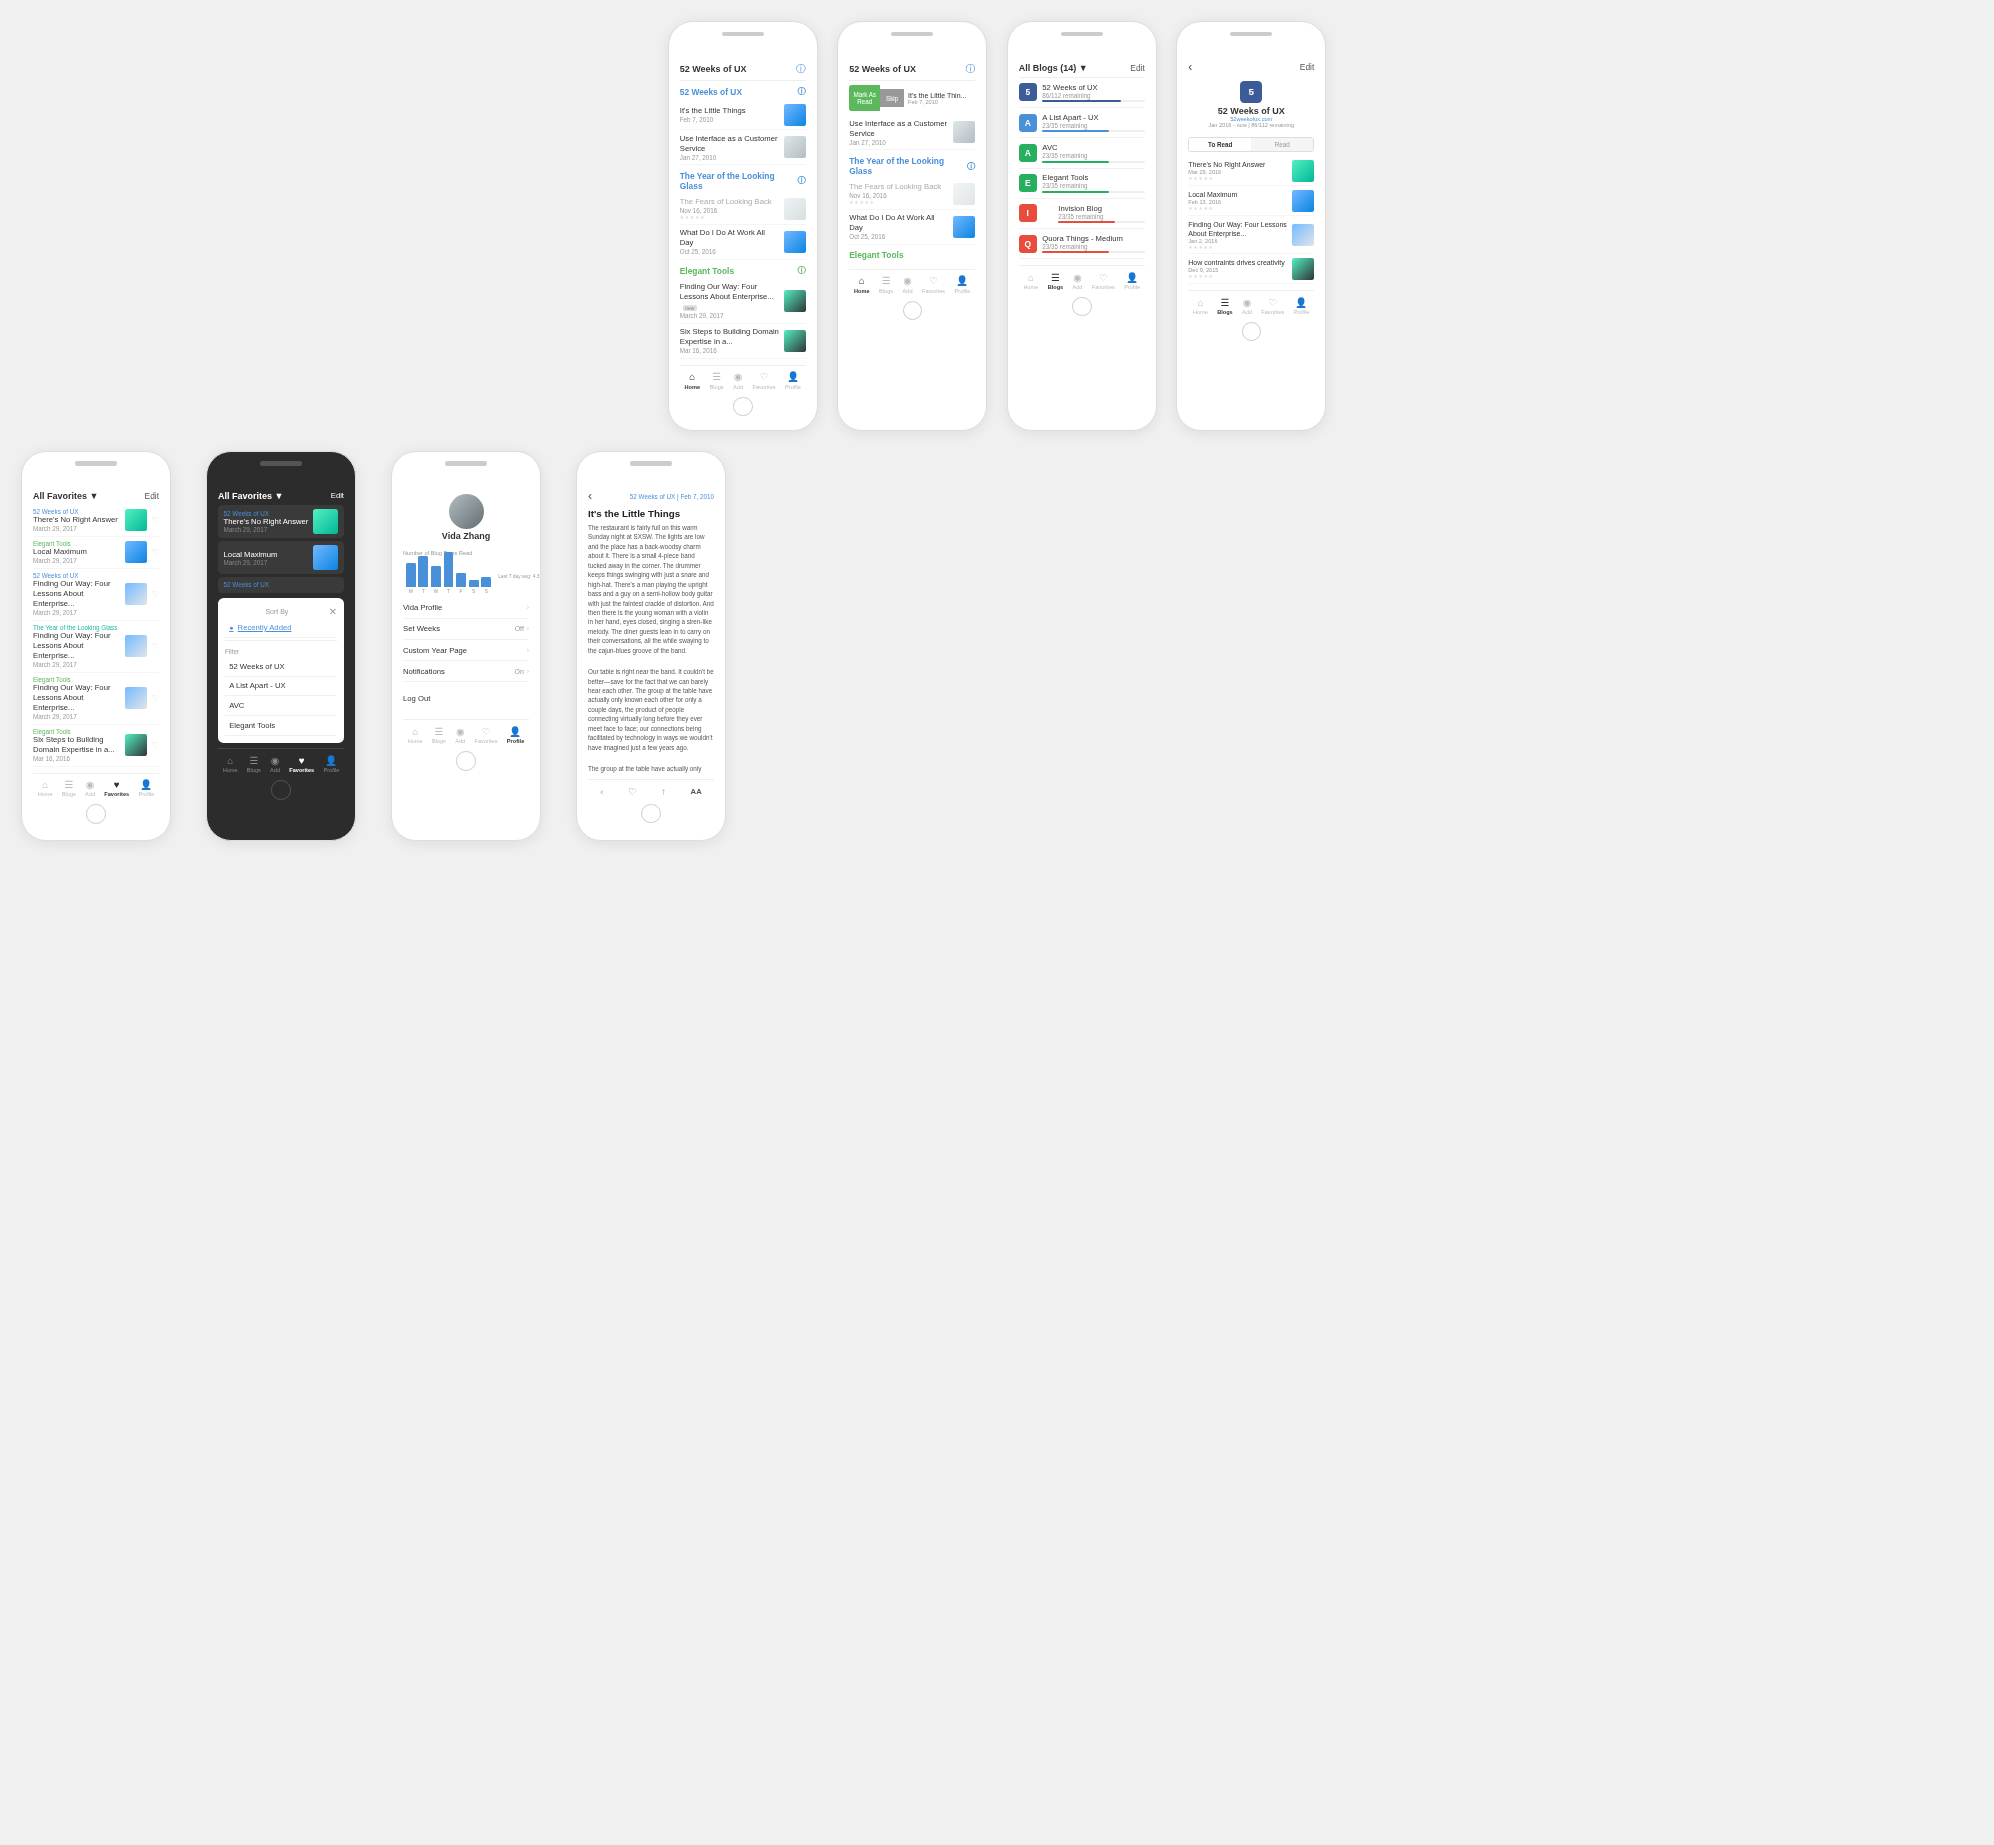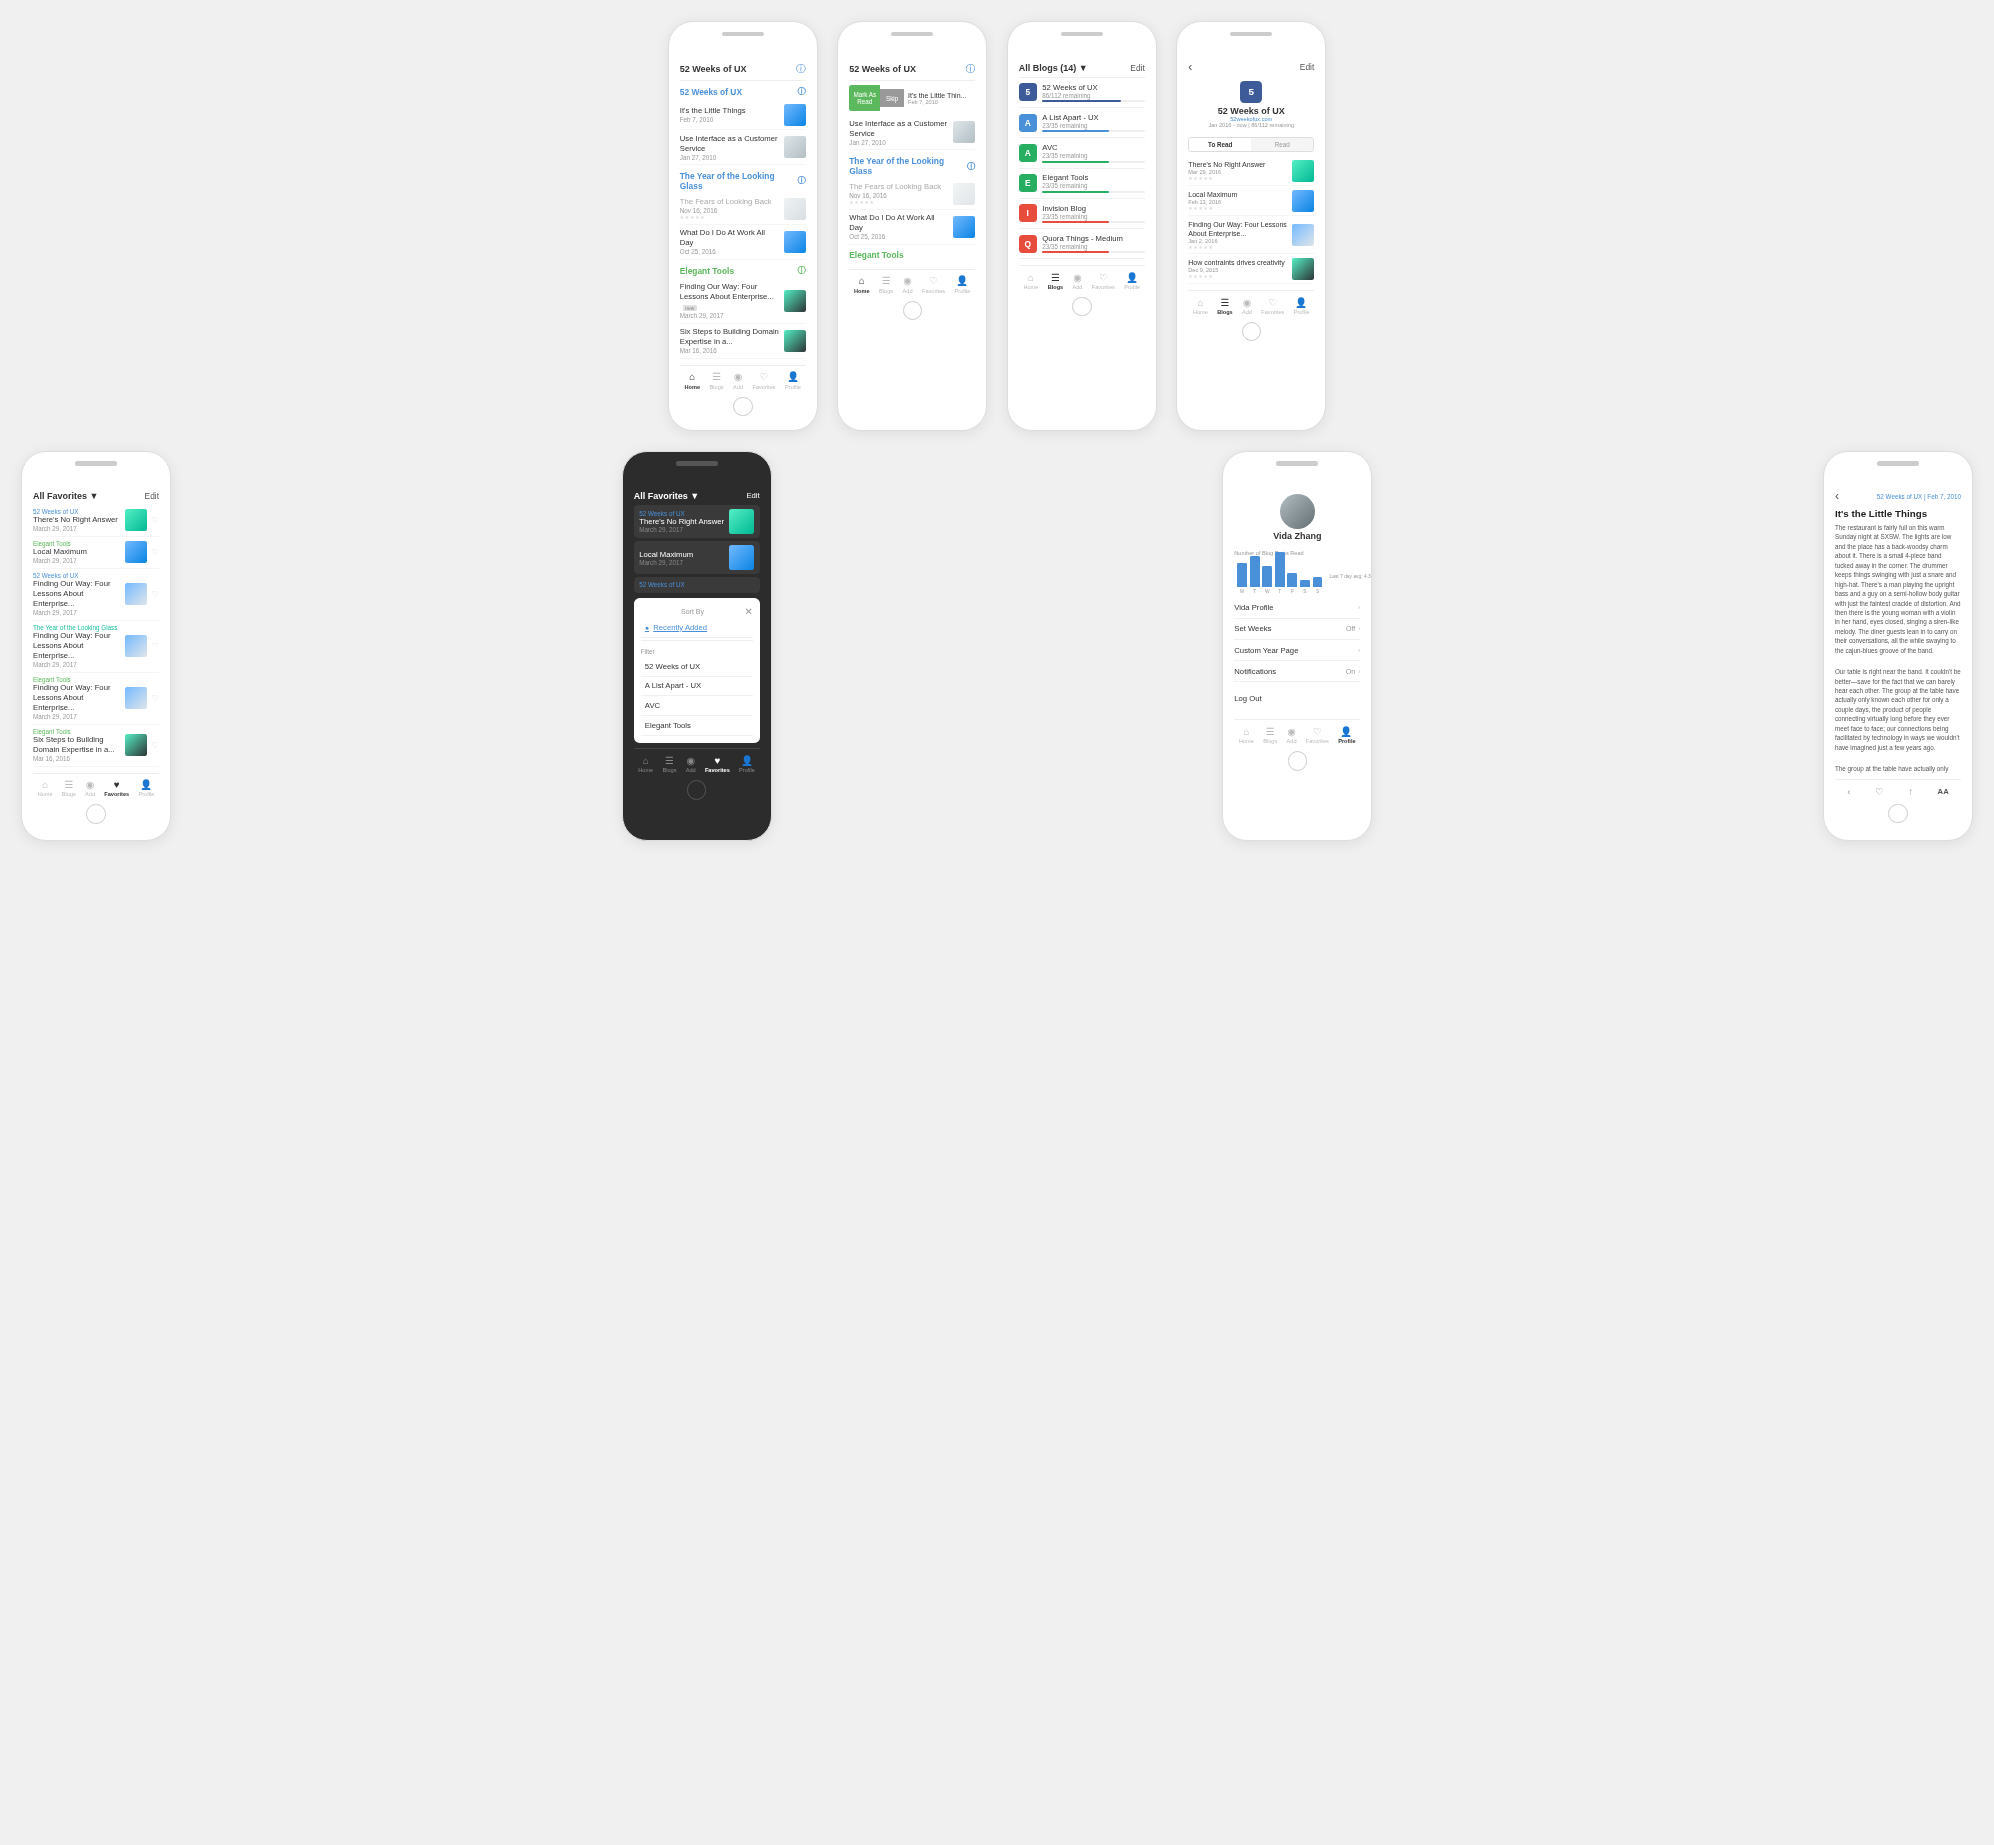--- a/index.html
+++ b/index.html
@@ -605,21 +605,21 @@
           <div style="flex:1;">
             <div class="blog-list-name">Elegant Tools</div>
             <div class="blog-list-remaining">23/35 remaining</div>
             <div class="progress-bar-container">
               <div class="progress-bar" style="width:65%;background:#27ae60;"></div>
             </div>
           </div>
         </div>
         <div class="blog-list-item">
           <div class="blog-letter-icon" style="background:#e74c3c;">I</div>
-          <div style="flex:1;">
+          <div style="flex:1;margin-left:16px;">
             <div class="blog-list-name">Invision Blog</div>
             <div class="blog-list-remaining">23/35 remaining</div>
             <div class="progress-bar-container">
               <div class="progress-bar" style="width:65%;background:#e74c3c;"></div>
             </div>
           </div>
         </div>
         <div class="blog-list-item">
           <div class="blog-letter-icon" style="background:#e74c3c;">Q</div>
           <div style="flex:1;">
@@ -734,21 +734,21 @@
           <span class="nav-icon">👤</span>
           <span class="nav-label">Profile</span>
         </div>
       </div>
     </div>
     <div class="phone-home"></div>
   </div>
 
 </div>
 
-<div style="display:flex; gap:9px; justify-content:space-between;">
+<div style="display:flex; gap:35px; justify-content:flex-start;">
 
   <div class="phone" style="width:150px;">
     <div class="phone-notch"></div>
     <div class="phone-screen">
       <div class="fav-header">
         <span class="fav-title">All Favorites ▼</span>
         <span class="header-edit">Edit</span>
       </div>
 
       <div>

